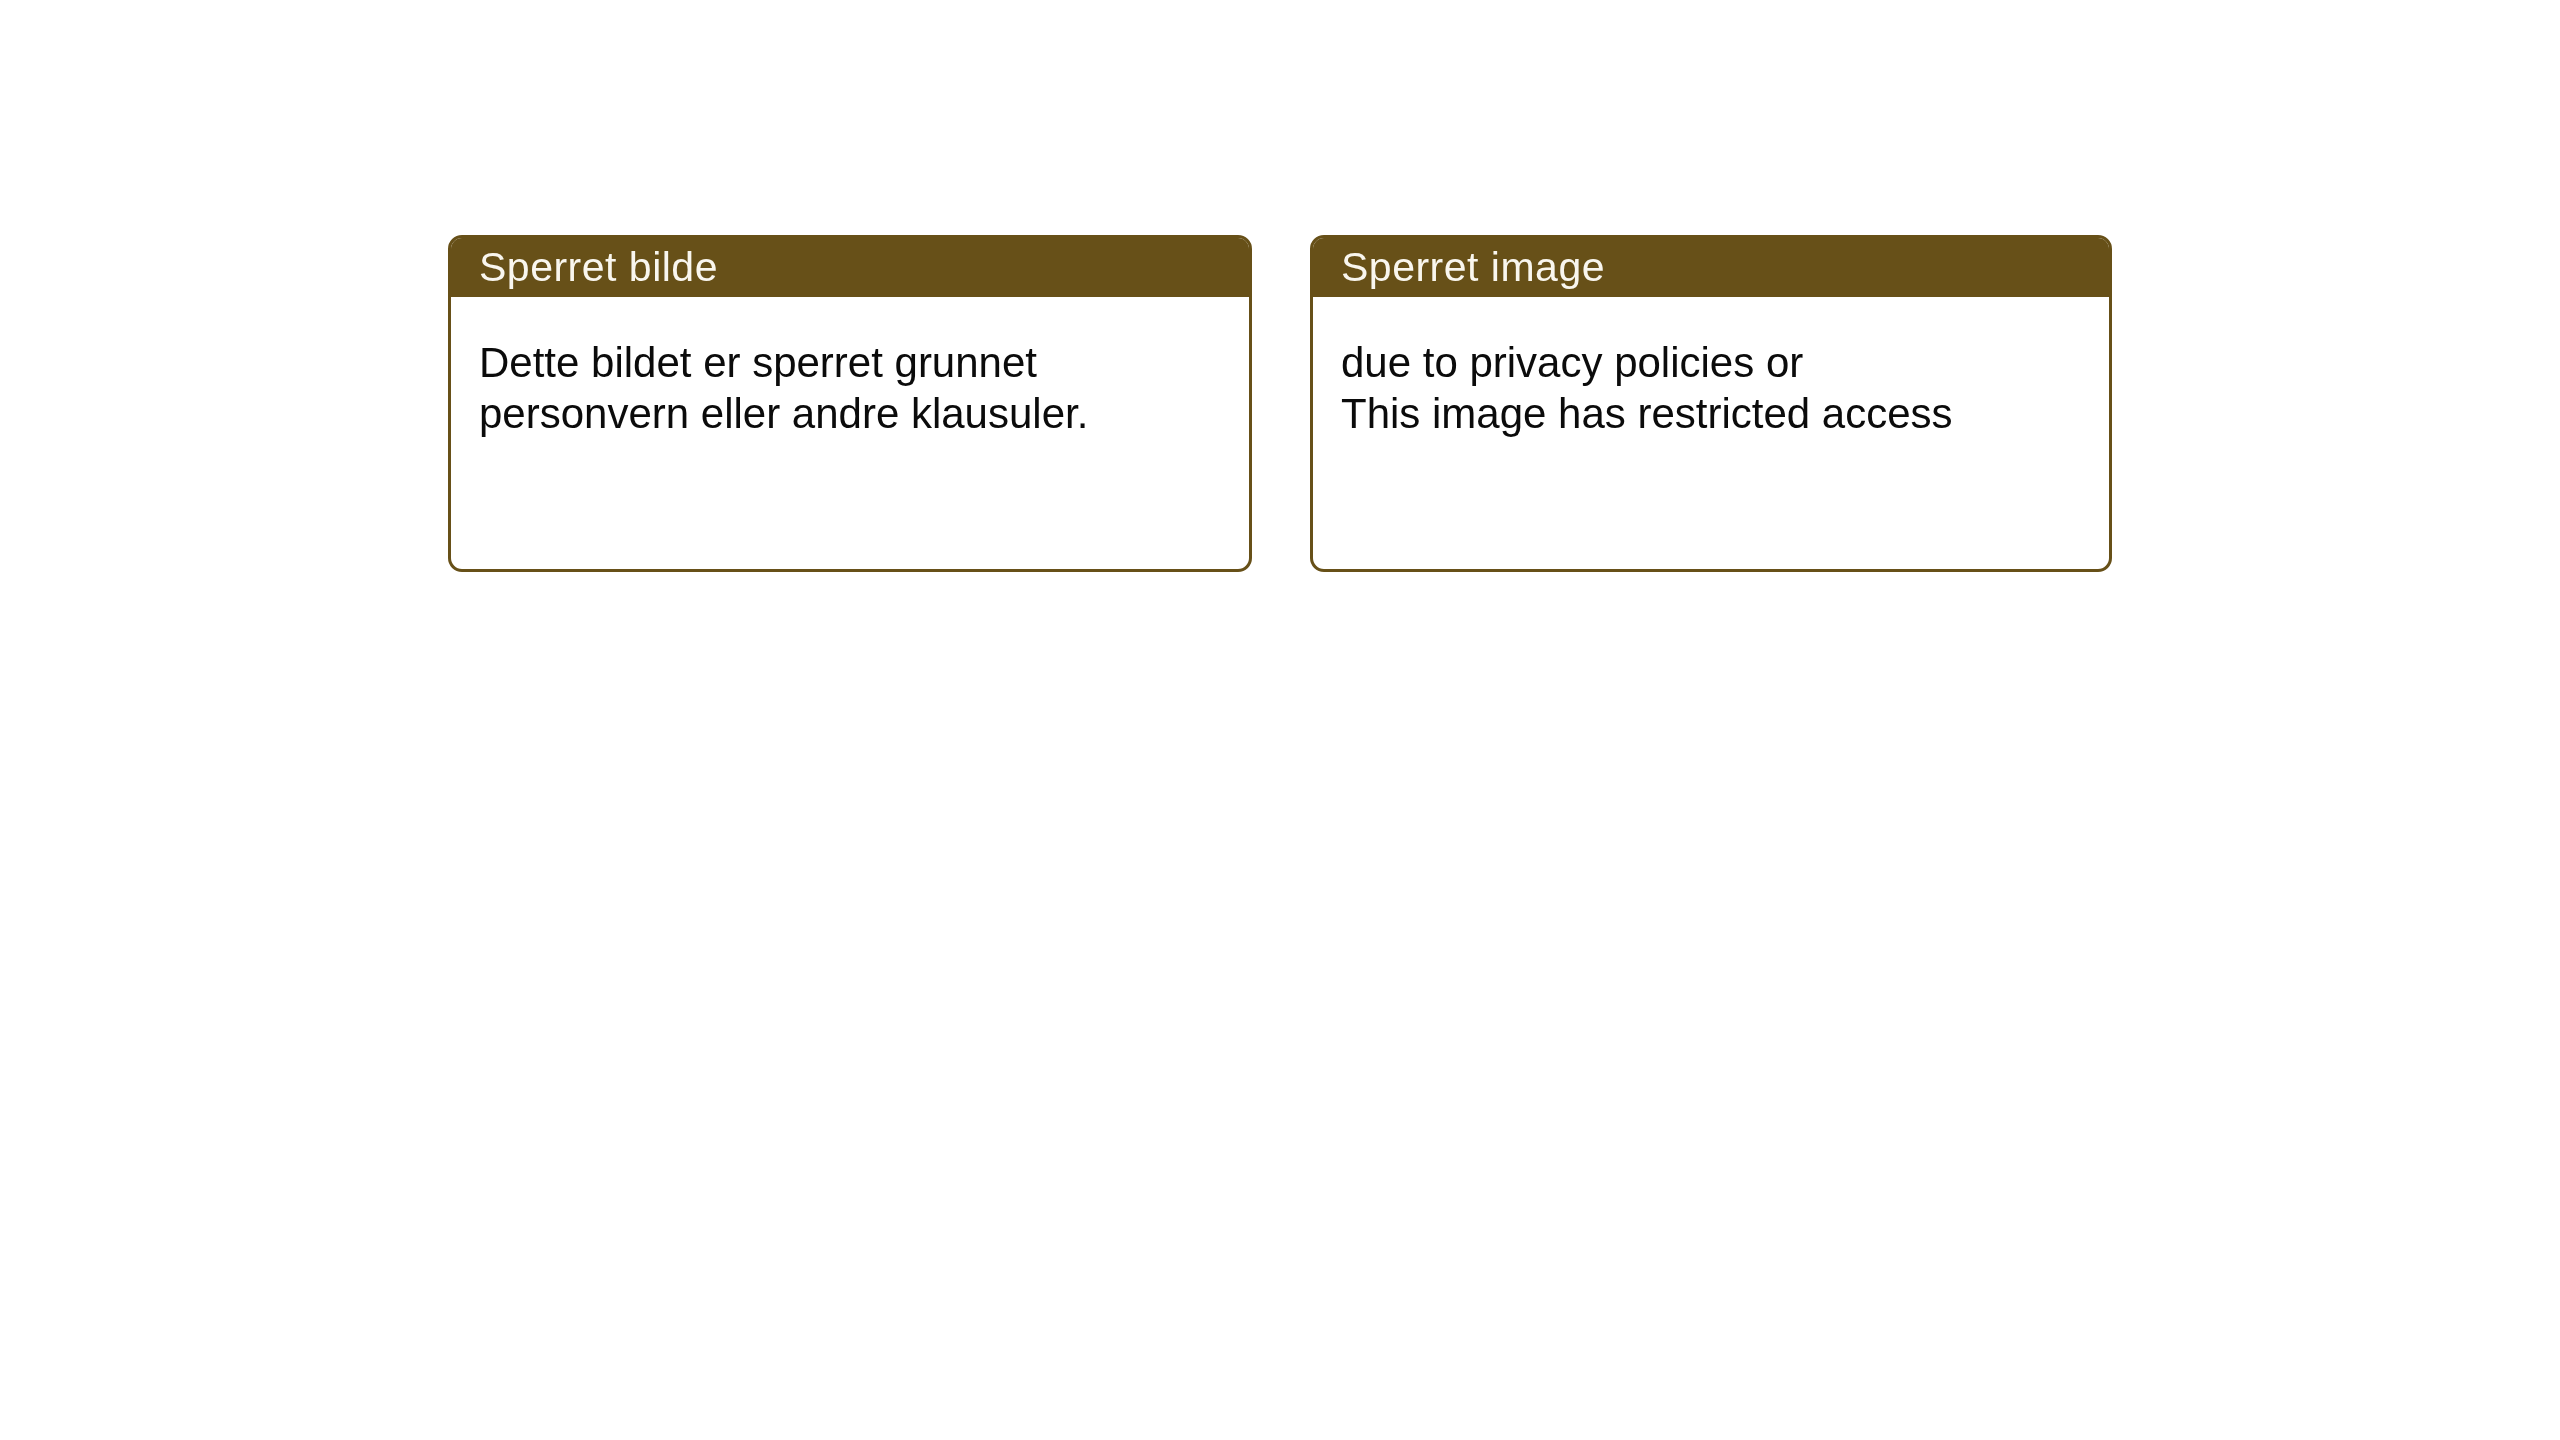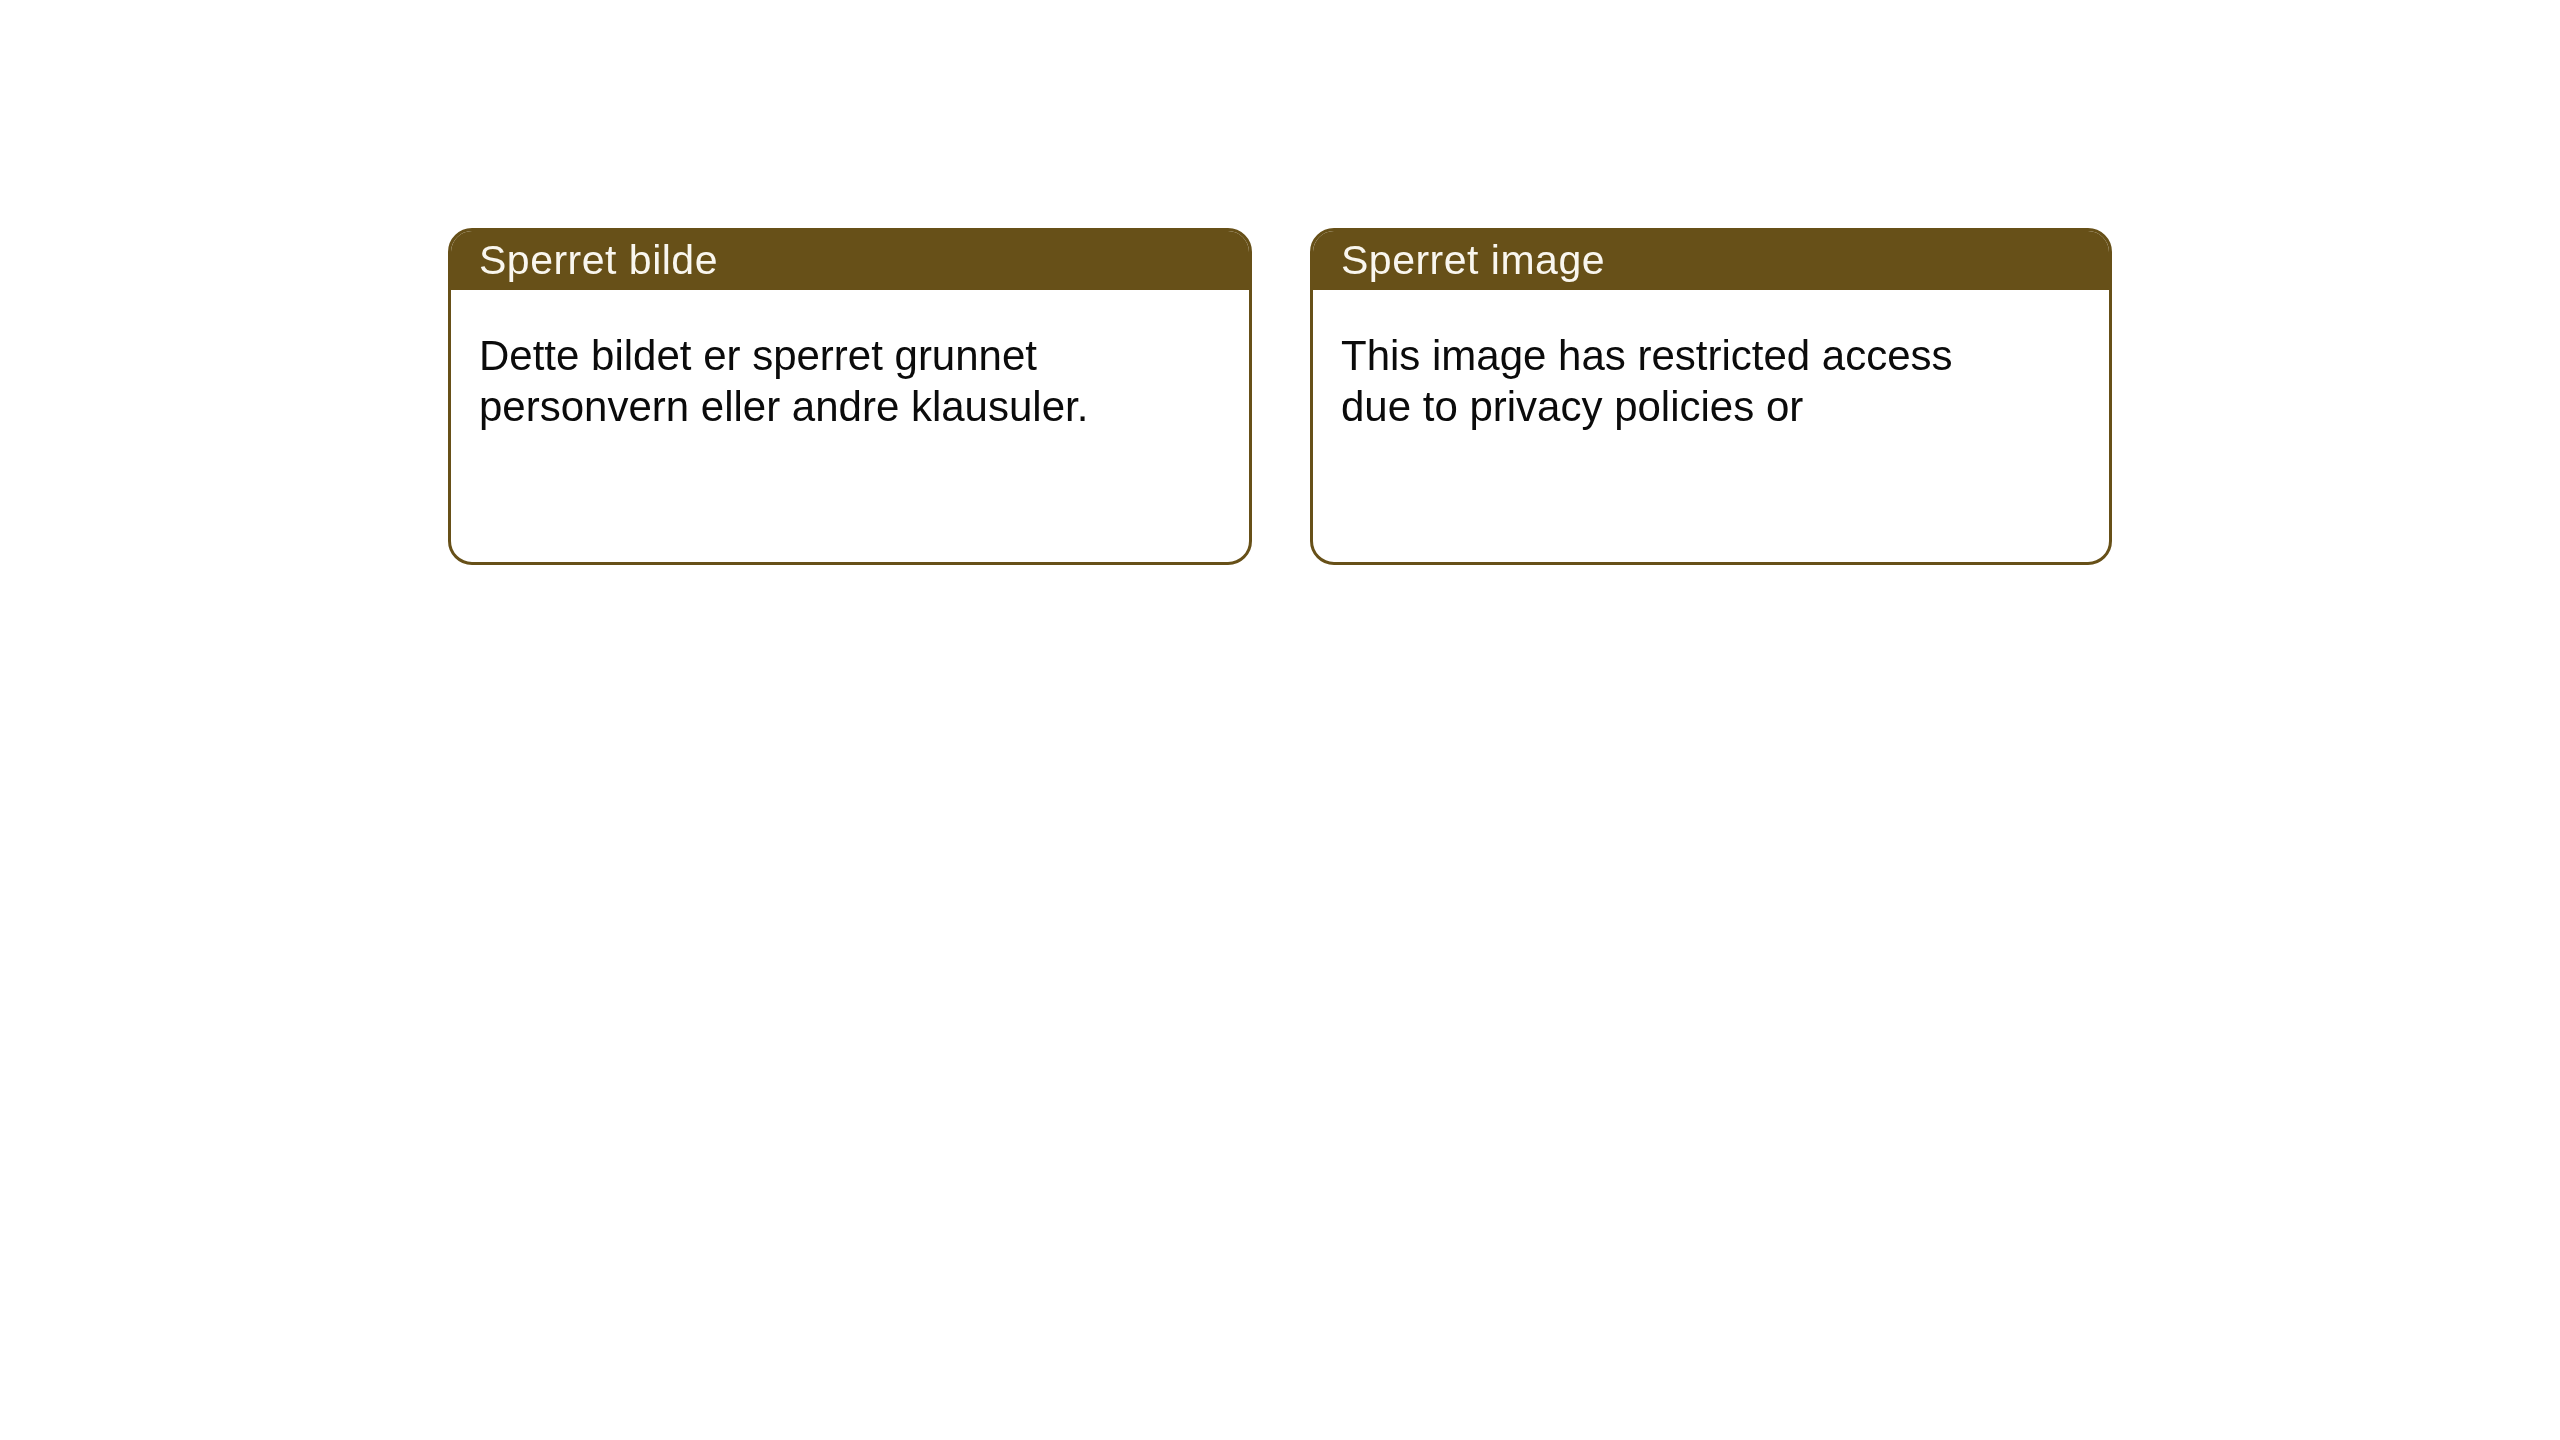--- a/index.html
+++ b/index.html
@@ -13,26 +13,26 @@
     font-family: "Liberation Sans", sans-serif;
     position: relative;
     overflow: hidden;
   }
   .stage {
     position: absolute;
     inset: 0;
   }
   .card {
     position: absolute;
-    top: 228px;
+    top: 235px;
     height: 337px;
     box-sizing: border-box;
     background: var(--card-bg, #ffffff);
     border: 3px solid var(--border-color, #675018);
-    border-radius: 24px;
+    border-radius: 14px;
     overflow: hidden;
   }
   .card-left {
     left: 448px;
     width: 804px;
   }
   .card-right {
     left: 1310px;
     width: 802px;
   }
@@ -73,18 +73,18 @@
       <div class="body-line">Dette bildet er sperret grunnet</div>
       <div class="body-line">personvern eller andre klausuler.</div>
     </div>
   </section>
 
   <section class="card card-right">
     <header class="card-header">
       <span class="card-title">Sperret image</span>
     </header>
     <div class="card-body">
+      <div class="body-line">due to privacy policies or</div>
       <div class="body-line">This image has restricted access</div>
-      <div class="body-line">due to privacy policies or</div>
     </div>
   </section>
 
 </div>
 
 </body></html>

